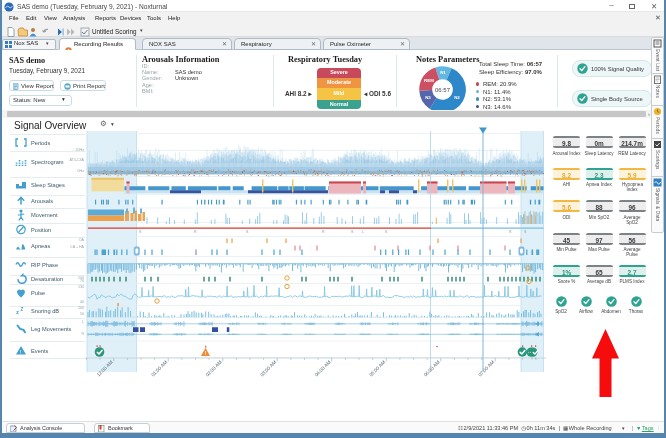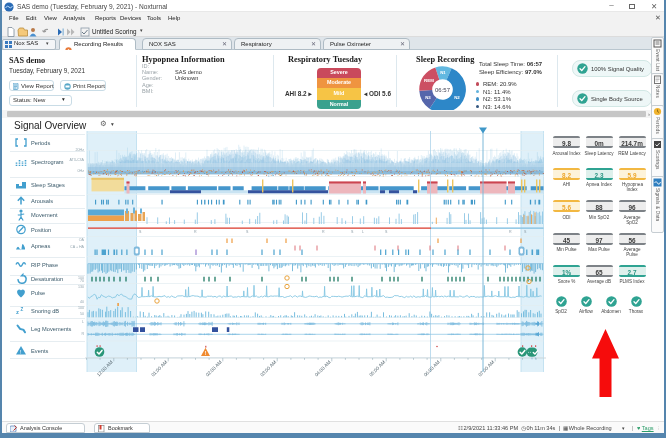--- a/index.html
+++ b/index.html
@@ -95,40 +95,40 @@
     <div class="abs" style="left:21px;top:82.5px;font-size:6px;color:#333">View Report</div>
     <div class="btn" style="left:60px;top:80px;width:46px;height:11px"></div>
     <svg class="abs" style="left:64px;top:82.5px" width="7" height="7">
       <circle cx="3.5" cy="3.5" r="3.2" fill="#5aa8c8"></circle>
       <rect x="1.5" y="2.5" width="4" height="2" fill="#fff"></rect>
     </svg>
     <div class="abs" style="left:73px;top:82.5px;font-size:6px;color:#333">Print Report</div>
     <div class="btn" style="left:9px;top:94.5px;width:63px;height:11px"></div>
     <div class="abs" style="left:13px;top:97px;font-size:6px;color:#333">Status: New</div>
     <div class="abs" style="left:62px;top:96px;font-size:5.5px;color:#222">▾</div>
-    <div class="abs serifh" style="left:142px;top:55px;font-size:8.4px">Hypopnea Information</div>
+    <div class="abs serifh" style="left:142px;top:55px;font-size:8.4px">Arousals Information</div>
     <div class="abs" style="left:142px;top:62.5px;font-size:5.6px;color:#9aa3a8">ID:</div>
     <div class="abs" style="left:142px;top:68.9px;font-size:5.6px;color:#9aa3a8">Name:</div>
     <div class="abs" style="left:175px;top:68.9px;font-size:5.6px;color:#333">SAS demo</div>
     <div class="abs" style="left:142px;top:75.3px;font-size:5.6px;color:#9aa3a8">Gender:</div>
     <div class="abs" style="left:175px;top:75.3px;font-size:5.6px;color:#333">Unknown</div>
     <div class="abs" style="left:142px;top:81.7px;font-size:5.6px;color:#9aa3a8">Age:</div>
     <div class="abs" style="left:142px;top:88.1px;font-size:5.6px;color:#9aa3a8">BMI:</div>
     <div class="abs serifh" style="left:288px;top:55px;font-size:8.4px">Respiratory Tuesday</div>
     <div class="abs" style="left:317px;top:67.5px;width:44px;height:10.0px;background:#c9495c;border-radius:4px 4px 0 0;"></div>
     <div class="abs" style="left:317px;top:69.3px;width:44px;text-align:center;font-size:5.4px;font-weight:bold;color:#fff">Severe</div>
     <div class="abs" style="left:317px;top:77.5px;width:44px;height:10.0px;background:#ef9440;"></div>
     <div class="abs" style="left:317px;top:79.3px;width:44px;text-align:center;font-size:5.4px;font-weight:bold;color:#fff">Moderate</div>
     <div class="abs" style="left:317px;top:87.5px;width:44px;height:12.0px;background:#f6c445;"></div>
     <div class="abs" style="left:317px;top:90.3px;width:44px;text-align:center;font-size:5.4px;font-weight:bold;color:#fff">Mild</div>
     <div class="abs" style="left:317px;top:99.5px;width:44px;height:9.5px;background:#3aa18e;border-radius:0 0 4px 4px;"></div>
     <div class="abs" style="left:317px;top:101.05px;width:44px;text-align:center;font-size:5.4px;font-weight:bold;color:#fff">Normal</div>
     <div class="abs" style="left:285px;top:90px;font-size:6.4px;font-weight:bold;color:#333">AHI 8.2 ▸</div>
     <div class="abs" style="left:364px;top:90px;font-size:6.4px;font-weight:bold;color:#333">◂ ODI 5.6</div>
-    <div class="abs serifh" style="left:416px;top:55px;font-size:8.4px">Sleep Recording</div>
+    <div class="abs serifh" style="left:416px;top:55px;font-size:8.4px">Notes Parameters</div>
     <svg class="abs" style="left:419px;top:65.5px" width="47" height="47" viewBox="0 0 47 47" font-family="Liberation Sans, sans-serif">
       <path d="M16.3 1.4A23.2 23.2 0 0 1 32.6 2.2L27.5 14.0A10.3 10.3 0 0 0 20.3 13.7Z" fill="#62b8e0"></path>
       <text x="24" y="8" font-size="4.4" fill="#fff" text-anchor="middle" font-weight="bold">N1</text>
       <path d="M32.6 2.2A23.2 23.2 0 1 1 10.5 42.7L17.7 32.0A10.3 10.3 0 1 0 27.5 14.0Z" fill="#2d87c8"></path>
       <text x="38" y="33" font-size="4.4" fill="#fff" text-anchor="middle" font-weight="bold">N2</text>
       <path d="M10.5 42.7A23.2 23.2 0 0 1 0.3 24.8L13.2 24.1A10.3 10.3 0 0 0 17.7 32.0Z" fill="#5566ab"></path>
       <text x="9" y="33" font-size="4.4" fill="#fff" text-anchor="middle" font-weight="bold">N3</text>
       <path d="M0.3 24.8A23.2 23.2 0 0 1 16.3 1.4L20.3 13.7A10.3 10.3 0 0 0 13.2 24.1Z" fill="#cc4f63"></path>
       <text x="10" y="16" font-size="4.4" fill="#fff" text-anchor="middle" font-weight="bold">REM</text>
       <text x="23.5" y="25.5" font-size="6" fill="#445" text-anchor="middle">06:57</text>

